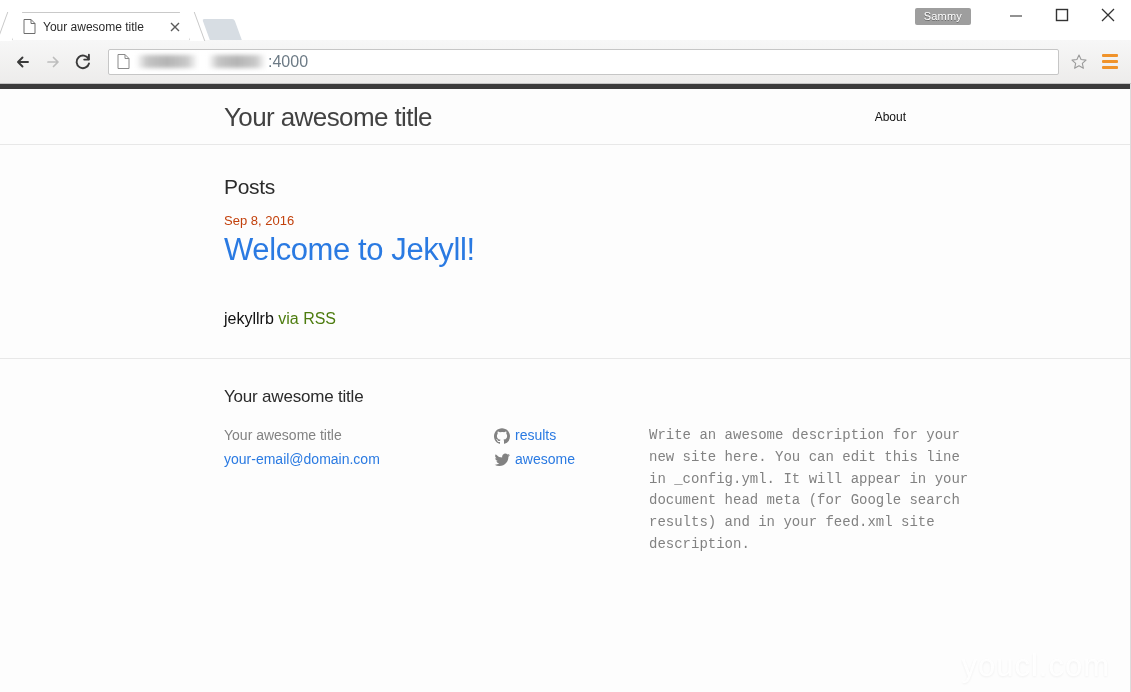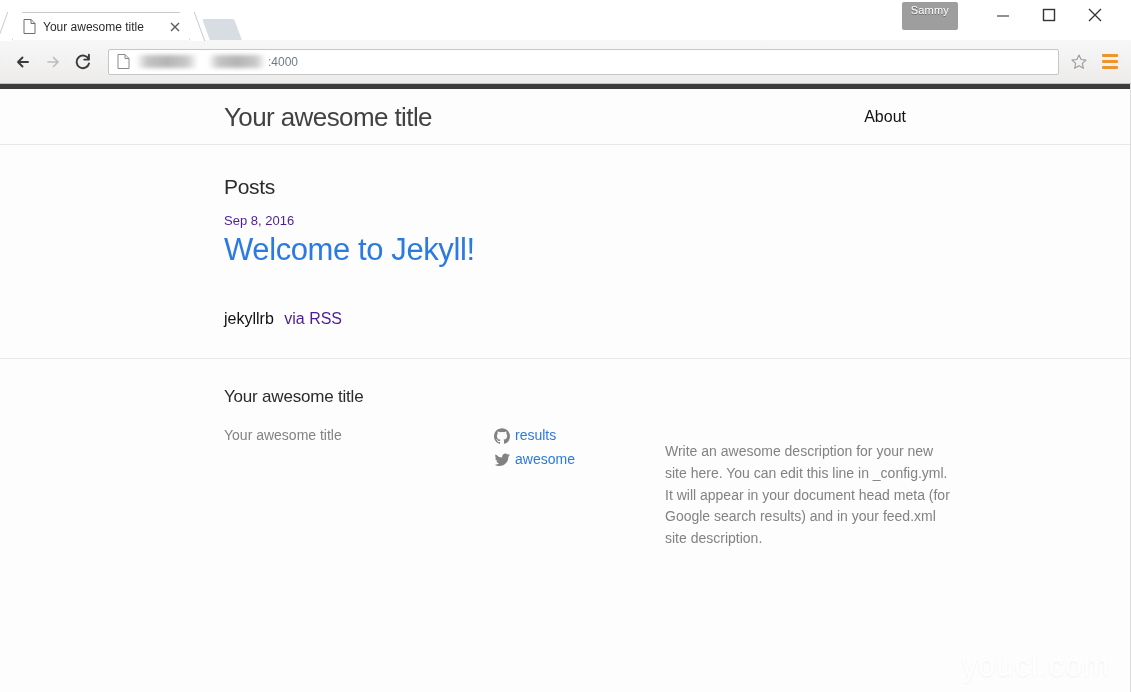--- a/index.html
+++ b/index.html
@@ -115,24 +115,25 @@
     background: #d7dde3;
     margin-left: 16px;
     margin-bottom: 0;
     transform: skewX(20deg);
     border-top-left-radius: 2px;
     border-top-right-radius: 2px;
   }
 
   .window-controls {
     position: absolute;
-    right: 13px;
+    right: 0;
     top: 0;
     height: 30px;
     display: flex;
+    align-items: center;
   }
   .profile-chip {
     background: #9e9e9e;
     color: #ffffff;
     font-size: 11px;
     padding: 2px 9px 3px;
     border-radius: 2px;
     margin-right: 22px;
     margin-top: 2px;
     letter-spacing: 0.2px;
@@ -179,21 +180,21 @@
     box-sizing: border-box;
     position: relative;
   }
   .omni-icon {
     width: 13px;
     height: 15px;
     margin-right: 6px;
     flex: 0 0 auto;
   }
   .omni-url {
-    font-size: 12px;
+    font-size: 16px;
     color: #606060;
     display: flex;
     align-items: center;
     font-family: "Liberation Sans", sans-serif;
   }
   .url-blur {
     display: inline-block;
     height: 13px;
     border-radius: 1px;
     background: linear-gradient(90deg,
@@ -273,21 +274,21 @@
     letter-spacing: -0.6px;
     line-height: 56px;
     text-decoration: none;
     font-weight: normal;
   }
   .site-nav {
     display: flex;
     align-items: center;
   }
   .page-link {
-    font-size: 16px;
+    font-size: 12px;
     color: #111111;
     text-decoration: none;
     line-height: 56px;
   }
 
   .page-content {
     padding: 30px 12px;
   }
   .post-list-heading {
     font-size: 21px;
@@ -296,41 +297,40 @@
     margin: 0 0 14px 0;
     letter-spacing: -0.3px;
   }
   .post-list {
     list-style: none;
     margin: 0;
     padding: 0;
   }
   .post-meta {
     font-size: 13px;
-    color: #4c1d95;
+    color: #c2410c;
     display: block;
     margin-bottom: 2px;
   }
   .post-link {
     display: block;
     font-size: 31px;
     color: #2a7ae2;
     text-decoration: none;
     letter-spacing: -0.4px;
     line-height: 1.3;
   }
   .rss-subscribe {
     font-size: 16px;
     color: #111111;
     margin: 40px 0 0 0;
   }
   .rss-subscribe a {
-    color: #4c1d95;
+    color: #4d7c0f;
     text-decoration: none;
-    margin-left: 6px;
   }
 
   .site-footer {
     border-top: 1px solid #e8e8e8;
     padding: 28px 0 0 0;
   }
   .footer-heading {
     font-size: 17px;
     font-weight: normal;
     color: #2b2b2b;
@@ -374,22 +374,23 @@
   .social-icon {
     width: 16px;
     height: 16px;
     margin-right: 5px;
     flex: 0 0 auto;
     display: inline-flex;
     align-items: center;
   }
   .footer-desc {
     line-height: 1.55;
-    margin: 16px;
+    margin: 0;
     color: #828282;
+    font-family: Liberation Mono, monospace;
   }
 
   .watermark {
     position: absolute;
     right: 20px;
     bottom: 8px;
     font-size: 31px;
     color: #ffffff;
     letter-spacing: 1px;
     text-shadow: 0 1px 3px rgba(0,0,0,.07);
@@ -513,20 +514,21 @@
     </main>
 
     <footer class="site-footer">
       <div class="wrapper">
         <h2 class="footer-heading">Your awesome title</h2>
         <div class="footer-col-wrapper">
 
           <div class="footer-col-1">
             <ul class="contact-list">
               <li>Your awesome title</li>
+              <li><a href="#">your-email@domain.com</a></li>
             </ul>
           </div>
 
           <div class="footer-col-2">
             <ul class="social-media-list">
               <li>
                 <span class="social-icon">
                   <svg width="16" height="16" viewBox="0 0 16 16" fill="#828282">
                     <path d="M8 0.2C3.58.2 0 3.78 0 8.2c0 3.54 2.29 6.53 5.47 7.59.4.07.55-.17.55-.38 0-.19-.01-.82-.01-1.49-2.01.37-2.53-.49-2.69-.94-.09-.23-.48-.94-.82-1.13-.28-.15-.68-.52-.01-.53.63-.01 1.08.58 1.23.82.72 1.21 1.87.87 2.33.66.07-.52.28-.87.51-1.07-1.78-.2-3.64-.89-3.64-3.95 0-.87.31-1.59.82-2.15-.08-.2-.36-1.02.08-2.12 0 0 .67-.21 2.2.82a7.4 7.4 0 0 1 2-.27c.68 0 1.36.09 2 .27 1.53-1.04 2.2-.82 2.2-.82.44 1.1.16 1.92.08 2.12.51.56.82 1.27.82 2.15 0 3.07-1.87 3.75-3.65 3.95.29.25.54.73.54 1.48 0 1.07-.01 1.93-.01 2.2 0 .21.15.46.55.38A8.01 8.01 0 0 0 16 8.2c0-4.42-3.58-8-8-8z"></path>
                   </svg>

